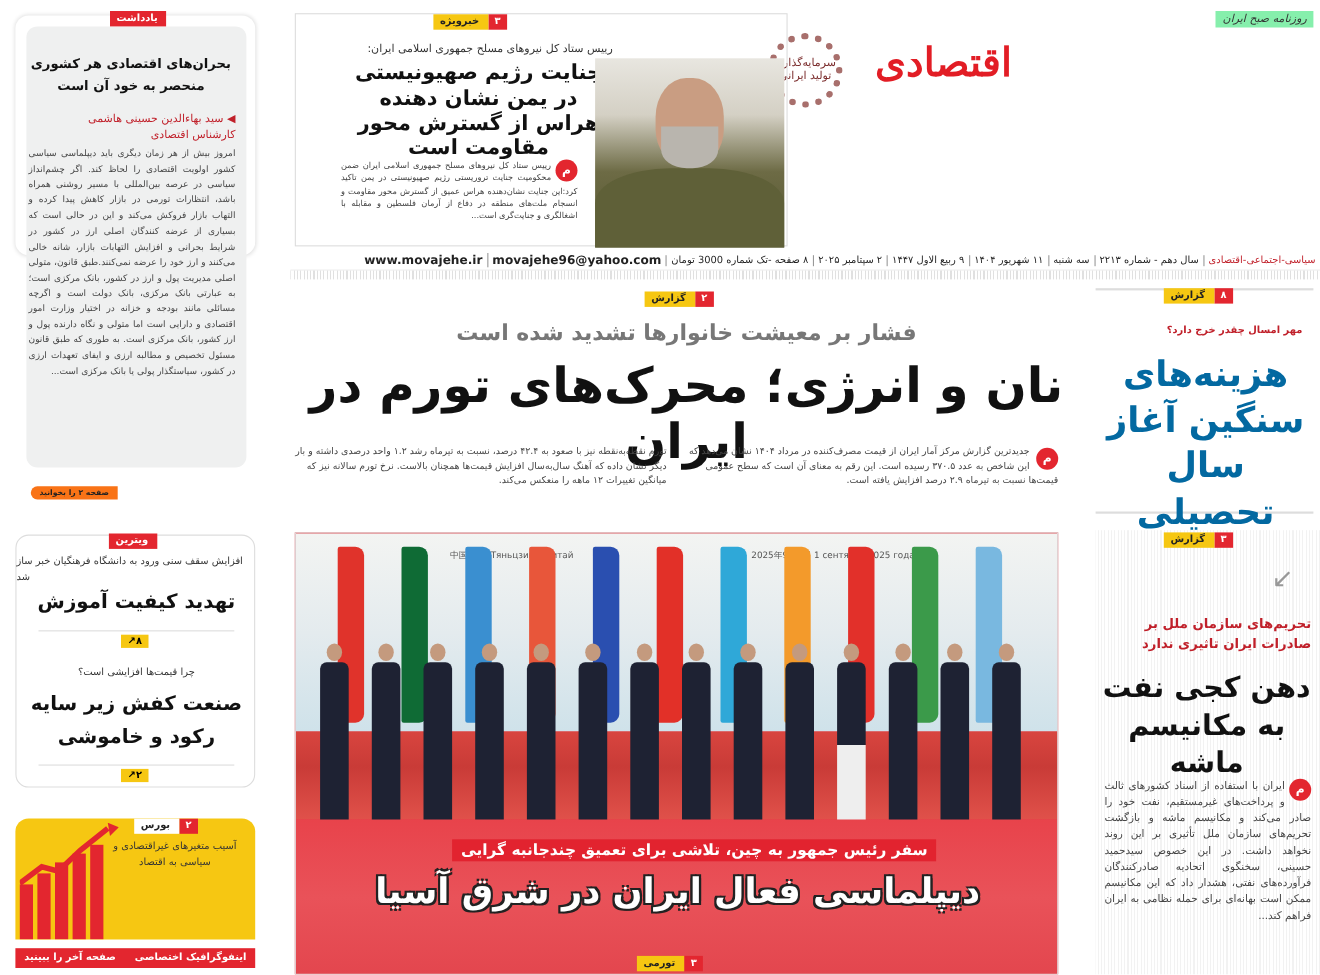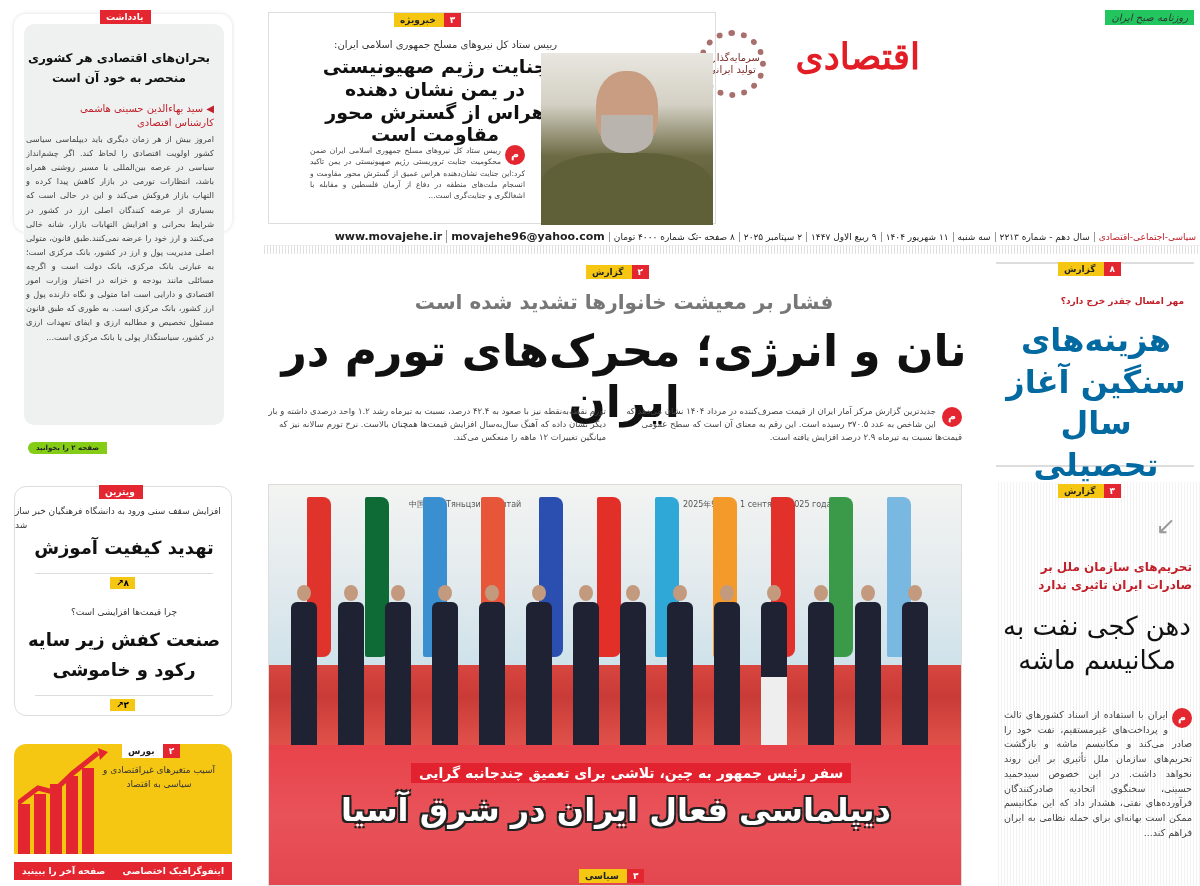--- a/index.html
+++ b/index.html
@@ -5,21 +5,21 @@
   * { box-sizing: border-box; margin: 0; padding: 0; }
   body { width: 1200px; height: 886px; background: #ffffff; font-family: "DejaVu Sans", sans-serif; position: relative; overflow: hidden; direction: rtl; }
   .abs { position: absolute; }
   .tag { display: inline-flex; align-items: center; height: 14px; font-size: 9px; font-weight: bold; direction: rtl; }
   .tag .lbl { background: #f6c712; color: #222; padding: 0 8px 0 6px; height: 14px; line-height: 14px; }
   .tag .num { background: #e3262f; color: #fff; padding: 0 6px; height: 14px; line-height: 14px; }
   .tag.red .lbl { background: #e3262f; color: #fff; }
 
   
   #masthead { left: 718px; top: 0; width: 482px; height: 225px; }
-  #brand-tagline { right: 6px; top: 10px; font-size: 10px; color: #333; font-style: italic; background: #22c55e; padding: 2px 6px; }
+  #brand-tagline { right: 6px; top: 10px; font-size: 10px; color: #333; font-style: italic; background: #86efac; padding: 2px 6px; }
   #logo { right: 30px; top: 30px; font-family: "DejaVu Serif", serif; font-size: 120px; font-weight: bold; color: #e21d25; line-height: 1; letter-spacing: -4px; }
   #logo-sub { right: 280px; top: 36px; font-family: Liberation Serif, serif; font-size: 36px; font-weight: bold; color: #e21d25; }
   #seal { left: -20px; top: 30px; width: 68px; height: 68px; border-radius: 50%; border: 6px dotted #a86f6c; background: #fff; display: flex; align-items: center; justify-content: center; font-size: 10px; color: #7a2b2b; text-align: center; line-height: 1.2; }
 
   
   #topnews { left: 268px; top: 12px; width: 448px; height: 212px; border: 1px solid #ddd; }
   #topnews .tag { position: absolute; left: 125px; top: 0px; }
   #tn-kicker { right: 158px; top: 26px; font-size: 10px; color: #333; }
   #tn-title { right: 160px; top: 42px; width: 240px; text-align: center; font-size: 19px; font-weight: bold; color: #111; line-height: 1.2; }
   #tn-body { right: 190px; top: 132px; width: 215px; font-size: 7.5px; color: #444; line-height: 1.5; text-align: justify; }
@@ -62,32 +62,32 @@
 
   
   #r-box1 { left: 996px; top: 262px; width: 198px; height: 205px; border-top: 2px solid #ddd; border-bottom: 2px solid #ddd; }
   #r1-tag { left: 62px; top: -2px; }
   #r1-kicker { right: 10px; top: 32px; font-size: 9px; font-weight: bold; color: #c0202a; }
   #r1-title { right: 8px; top: 56px; width: 180px; text-align: center; font-size: 32px; font-weight: bold; color: #0369a1; line-height: 1.3; }
   #r-box2 { left: 996px; top: 482px; width: 204px; height: 404px; background: repeating-linear-gradient(90deg, #fff 0 2px, #f2f2f2 2px 3px); }
   #r2-tag { left: 62px; top: 2px; }
   #r2-arrow { left: 160px; top: 30px; font-size: 24px; color: #999; }
   #r2-kicker { right: 8px; top: 76px; width: 190px; text-align: right; font-size: 12px; font-weight: bold; color: #c0202a; line-height: 1.5; }
-  #r2-title { right: 6px; top: 128px; width: 194px; text-align: center; font-size: 26px; font-weight: normal; color: #111; line-height: 1.3; }
+  #r2-title { right: 6px; top: 128px; width: 194px; text-align: center; font-size: 26px; font-weight: bold; color: #111; line-height: 1.3; }
   #r2-body { right: 8px; top: 226px; width: 188px; font-size: 9.5px; color: #444; line-height: 1.55; text-align: justify; }
   #r2-body .icon-logo { float: right; margin-left: 4px; }
 
   
   #l-box1 { left: 14px; top: 14px; width: 218px; height: 218px; background: #fff; border-radius: 12px; box-shadow: 0 0 4px #ddd; }
   #l-box1-inner { left: 14px; top: 10px; width: 204px; height: 218px; background: #eff0f0; border-radius: 10px; }
   #l1-tag { left: 86px; top: -4px; }
   #l1-title { right: 10px; top: 24px; width: 190px; text-align: center; font-size: 12px; font-weight: bold; color: #111; line-height: 1.7; }
   #l1-author { right: 10px; top: 78px; width: 190px; font-size: 10px; color: #c0202a; line-height: 1.4; text-align: right; }
   #l1-body { right: 10px; top: 108px; width: 188px; font-size: 8.2px; color: #444; line-height: 1.72; text-align: justify; }
-  #l1-more { left: 28px; top: 442px; background: #84cc16; border-radius: 8px 0 0 8px; font-size: 7px; font-weight: bold; padding: 2px 8px; color: #222; }
+  #l1-more { left: 28px; top: 442px; background: #f97316; border-radius: 8px 0 0 8px; font-size: 7px; font-weight: bold; padding: 2px 8px; color: #222; }
 
   #l-box2 { left: 14px; top: 486px; width: 218px; height: 230px; border: 1px solid #ddd; border-radius: 12px; }
   #l2-tag { left: 84px; top: -2px; }
   #l2-kicker { left: 0; top: 18px; width: 218px; text-align: left; font-size: 9px; color: #333; line-height: 1.55; }
   #l2-title { left: 0; top: 50px; width: 218px; text-align: center; font-size: 18px; font-weight: bold; color: #111; }
   #l2-sep1 { left: 20px; top: 86px; width: 178px; height: 1px; background: #ddd; }
   #l2-num1 { left: 95px; top: 90px; background: #f6c712; font-size: 9px; padding: 1px 6px; font-weight: bold; }
   #l2-kicker2 { left: 0; top: 120px; width: 218px; text-align: center; font-size: 9px; color: #333; }
   #l2-title2 { left: 0; top: 138px; width: 218px; text-align: center; font-size: 18px; font-weight: bold; color: #111; line-height: 1.65; }
   #l2-sep2 { left: 20px; top: 208px; width: 178px; height: 1px; background: #ddd; }
@@ -128,21 +128,21 @@
   </div>
 </div>
 
 <div id="infobar" class="abs">
   <span id="info-section">سیاسی-اجتماعی-اقتصادی</span>
   <span>سال دهم - شماره ۲۲۱۳</span>
   <span>سه شنبه</span>
   <span>۱۱ شهریور ۱۴۰۴</span>
   <span>۹ ربیع الاول ۱۴۴۷</span>
   <span>۲ سپتامبر ۲۰۲۵</span>
-  <span>۸ صفحه -تک شماره ۴۰۰۰ تومان</span>
+  <span>۸ صفحه -تک شماره 3000 تومان</span>
   <span class="latin">movajehe96@yahoo.com</span>
   <span class="latin">www.movajehe.ir</span>
 </div>
 <div id="dotted" class="abs"></div>
 
 <div id="main-tag" class="abs tag">
   <span class="num">۲</span>
   <span class="lbl">گزارش</span>
 </div>
 <div id="main-kicker" class="abs">فشار بر معیشت خانوارها تشدید شده است</div>
@@ -224,21 +224,21 @@
     </div>
     <div class="person" style="left: 633px;">
       <div class="head"></div>
       <div class="body"></div>
     </div>
     <div id="photo-red" class="abs"></div>
   <div id="photo-subtitle" class="abs">سفر رئیس جمهور به چین، تلاشی برای تعمیق چندجانبه گرایی</div>
   <div id="photo-title" class="abs">دیپلماسی فعال ایران در شرق آسیا</div>
   <div id="photo-tag" class="abs tag">
     <span class="num">۳</span>
-    <span class="lbl">سیاسی</span>
+    <span class="lbl">تورمی</span>
   </div>
 </div>
 
 <div id="r-box1" class="abs">
   <div id="r1-tag" class="abs tag">
     <span class="num">۸</span>
     <span class="lbl">گزارش</span>
   </div>
   <div id="r1-kicker" class="abs">مهر امسال چقدر خرج دارد؟</div>
   <div id="r1-title" class="abs">هزینه‌های سنگین آغاز سال تحصیلی</div>

